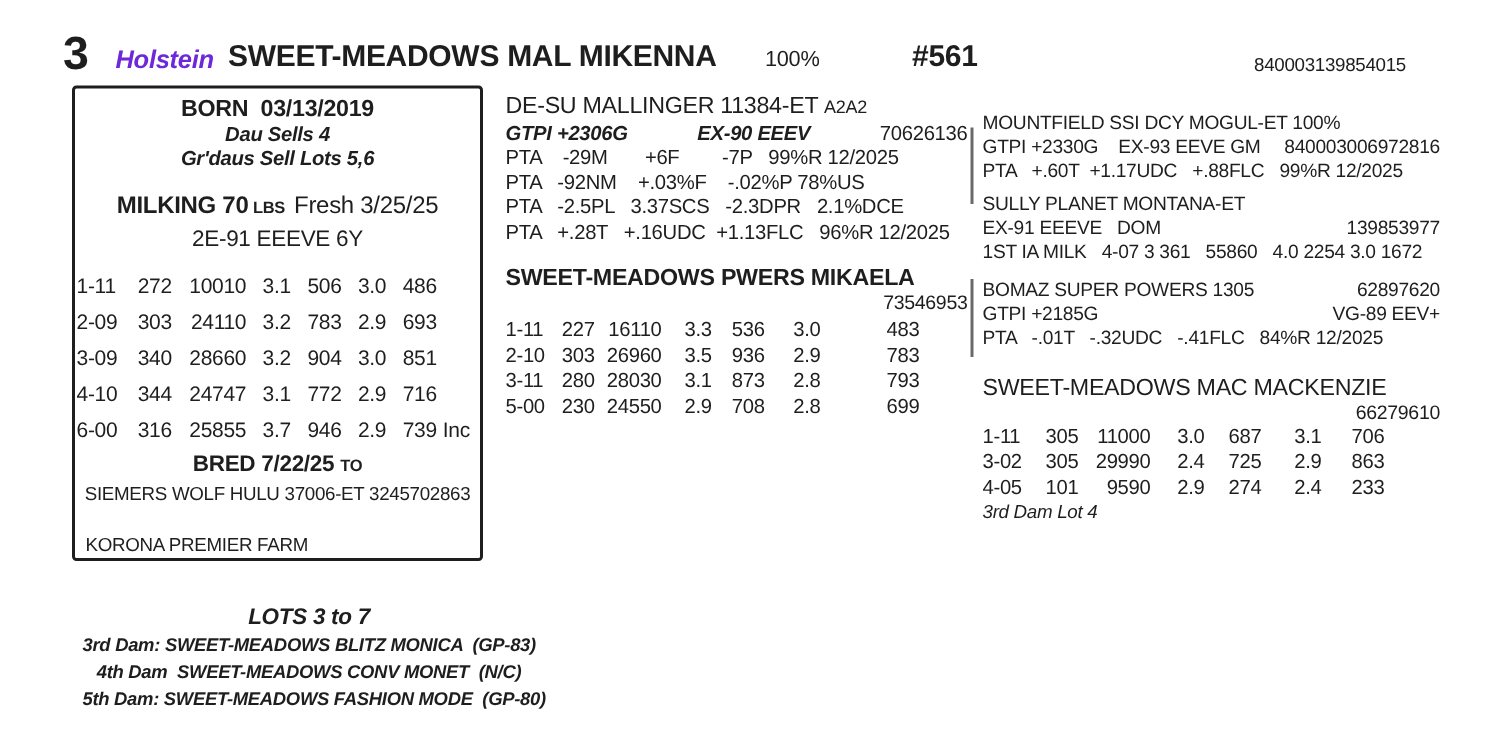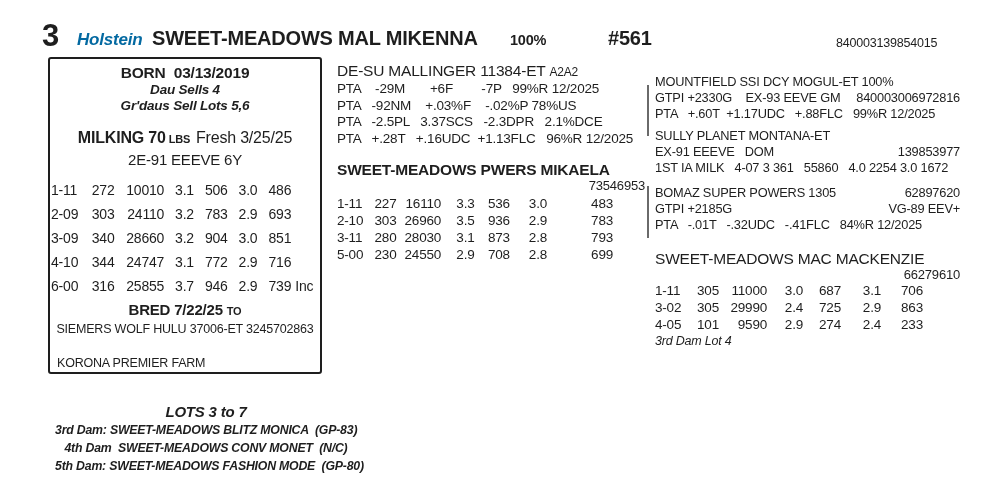--- a/index.html
+++ b/index.html
@@ -3,23 +3,23 @@
 <meta charset="utf-8">
 <style>
   html,body{margin:0;padding:0;background:#fff;}
   .page{position:relative;width:1000px;height:498px;background:#ffffff;
         font-family:"Liberation Sans",sans-serif;color:#1e1e1e;overflow:hidden;
         letter-spacing:-0.2px;}
   .abs{position:absolute;}
 
   
   .lot-number{left:42px;top:18px;font-size:31px;font-weight:700;}
-  .breed{left:77px;top:30px;font-size:17px;font-style:italic;font-weight:600;color:#0369a1;}
+  .breed{left:77px;top:30px;font-size:17px;font-style:italic;font-weight:600;color:#6d28d9;}
   .animal-name{left:152px;top:27px;font-size:20px;font-weight:700;}
-  .pct{left:510px;top:32px;font-size:14.5px;font-weight:700;}
+  .pct{left:510px;top:32px;font-size:14.5px;font-weight:400;}
   .sale-no{left:608px;top:27px;font-size:20px;font-weight:700;}
   .eid{left:836px;top:36px;font-size:12.5px;}
 
   
   .info-box{left:48px;top:57px;width:274px;height:317px;border:2px solid #1e1e1e;
             border-radius:3px;box-sizing:border-box;text-align:center;padding-top:5px;}
   .ib-born{font-size:15.5px;font-weight:700;line-height:18px;white-space:pre;}
   .ib-note{font-size:13.5px;font-weight:700;font-style:italic;line-height:16px;}
   .ib-milking{margin-top:14px;font-size:16px;line-height:19px;}
   .ib-milking .big{font-weight:700;}
@@ -152,20 +152,25 @@
     <div class="ib-bred">
       <span>BRED 7/22/25</span> <span class="to">TO</span>
     </div>
     <div class="ib-service">SIEMERS WOLF HULU 37006-ET 3245702863</div>
     <div class="ib-farm">KORONA PREMIER FARM</div>
   </div>
 
   <div class="abs mid-col">
     <div class="sire-name">
       <span>DE-SU MALLINGER 11384-ET</span> <span class="a2">A2A2</span>
+    </div>
+    <div class="gtpi-row">
+      <span class="it">GTPI +2306G</span>
+      <span class="it">EX-90 EEEV</span>
+      <span>70626136</span>
     </div>
     <div class="pta-line">PTA    -29M       +6F        -7P   99%R 12/2025</div>
     <div class="pta-line">PTA   -92NM    +.03%F    -.02%P 78%US</div>
     <div class="pta-line">PTA   -2.5PL   3.37SCS   -2.3DPR   2.1%DCE</div>
     <div class="pta-line">PTA   +.28T   +.16UDC  +1.13FLC   96%R 12/2025</div>
 
     <div class="dam-name">SWEET-MEADOWS PWERS MIKAELA</div>
     <div class="dam-reg">73546953</div>
     <div class="m-lact">
       <div class="lact-row">

